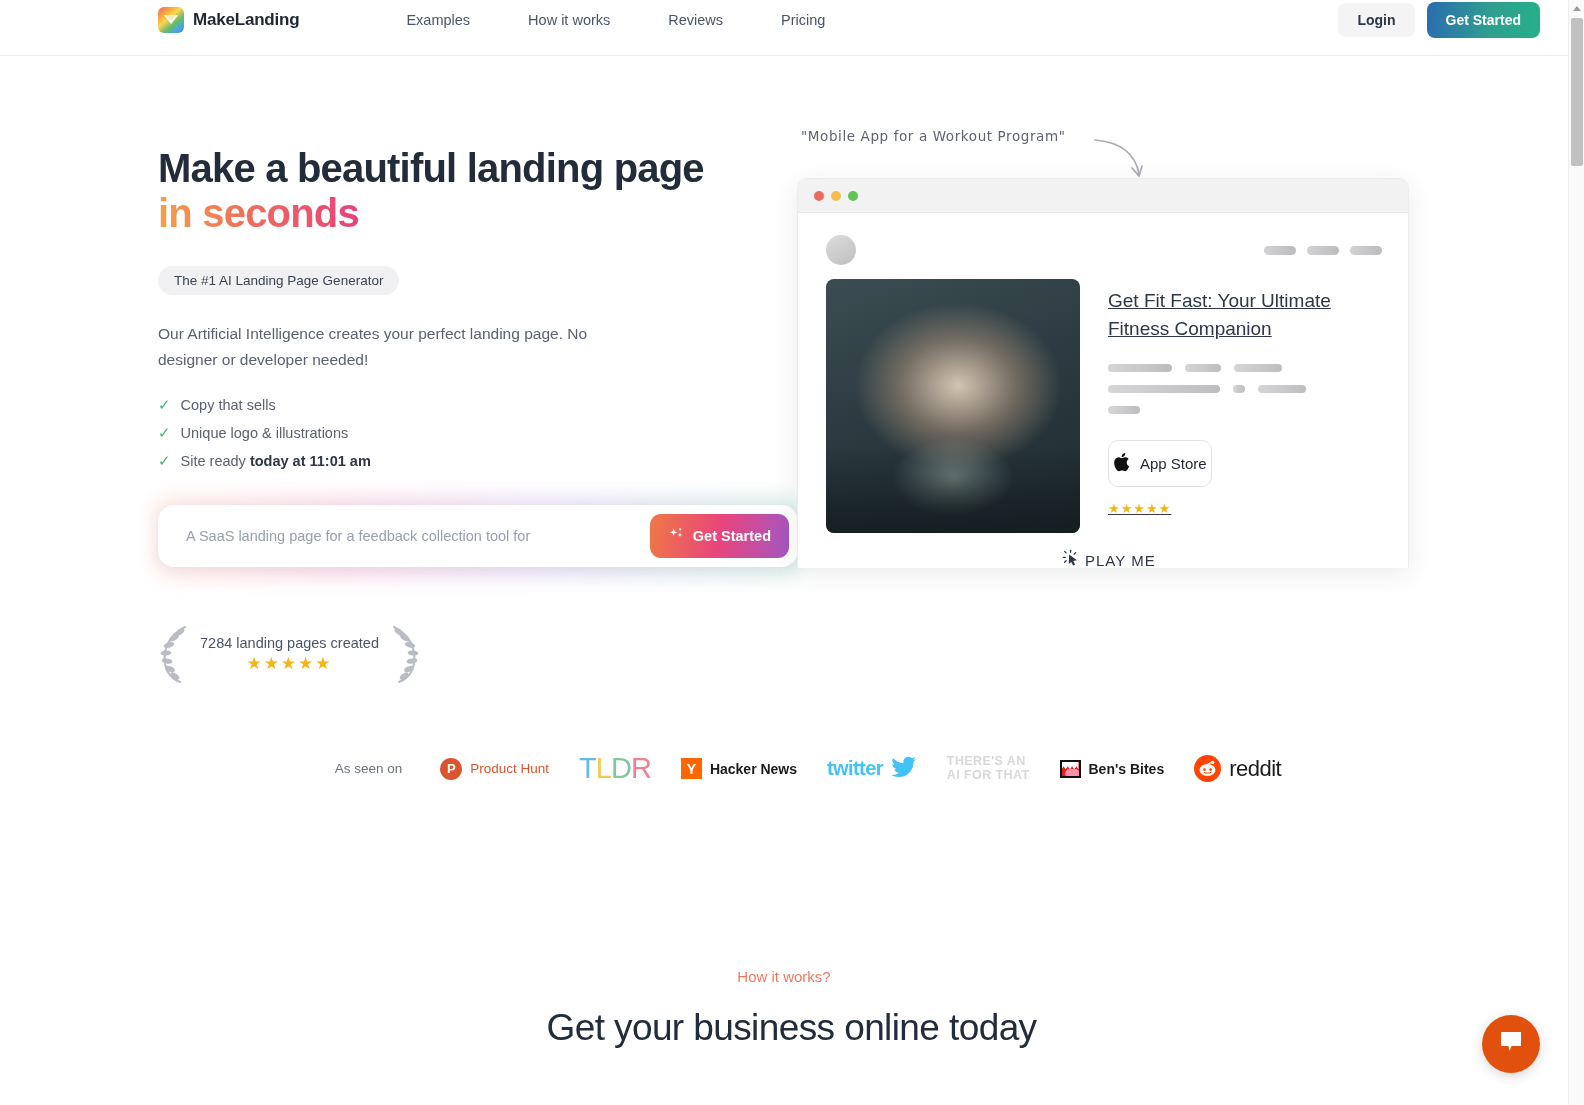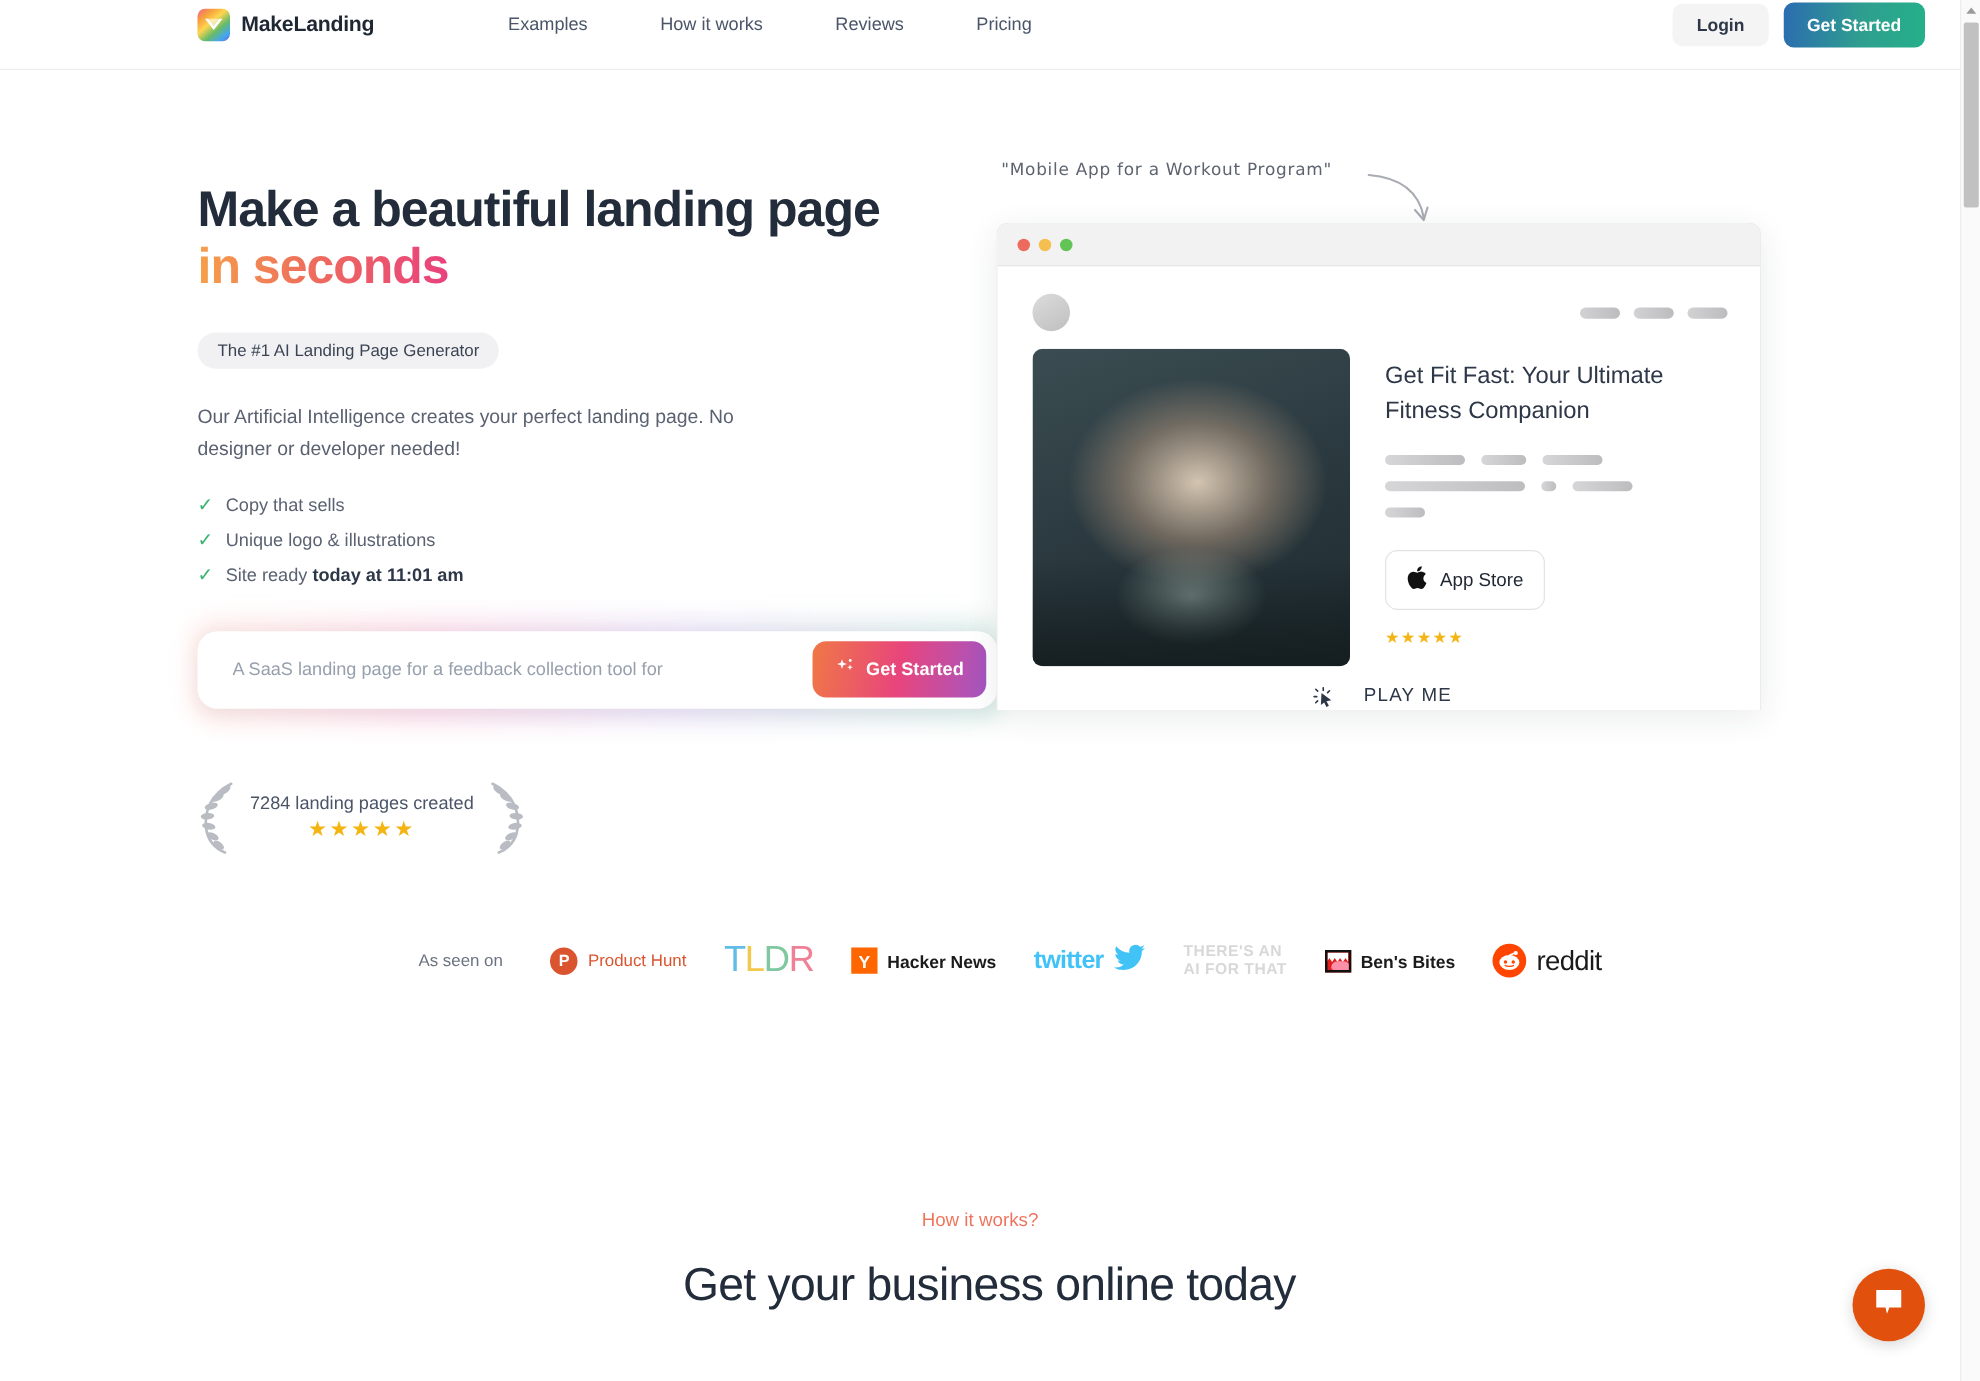--- a/index.html
+++ b/index.html
@@ -88,41 +88,41 @@
     box-shadow: 0 6px 26px rgba(35,40,60,.09); border: 1px solid #ececec; border-bottom: none; }
   .browser-bar { height: 34px; background: #f2f2f2; display: flex; align-items: center;
     padding-left: 16px; gap: 7px; border-bottom: 1px solid #e6e6e6; }
   .dot { width: 10px; height: 10px; border-radius: 50%; }
   .browser-nav { display: flex; align-items: center; padding: 22px 26px 0 28px; }
   .avatar-circle { width: 30px; height: 30px; border-radius: 50%;
     background: linear-gradient(150deg,#dcdcdc,#bfbfbf); }
   .nav-pills { margin-left: auto; display: flex; gap: 11px; }
   .pill { width: 32px; height: 9px; border-radius: 5px;
     background: linear-gradient(90deg,#d2d2d4,#bcbcbe); }
-  .browser-body { display: flex; padding: 14px 26px 0 28px; gap: 28px; }
+  .browser-body { display: flex; padding: 14px 26px 0 28px; gap: 28px; text-decoration: underline; }
   .shot { width: 254px; height: 254px; border-radius: 8px; flex: none;
     background:
       radial-gradient(ellipse 60% 48% at 52% 42%, rgba(226,208,186,.92) 0%, rgba(170,146,124,.55) 38%, rgba(0,0,0,0) 68%),
       radial-gradient(ellipse 34% 22% at 50% 78%, rgba(150,168,160,.75) 0%, rgba(0,0,0,0) 70%),
       linear-gradient(160deg,#3b4d52 0%,#2c3b41 45%,#1e2a2e 100%);
     position: relative; overflow: hidden; }
   .shot::after { content: ""; position: absolute; left: 0; right: 0; bottom: 0; height: 34%;
     background: linear-gradient(180deg, rgba(20,30,32,0) 0%, rgba(17,25,27,.75) 100%); }
   .preview-copy { flex: 1; padding-top: 8px; }
   .preview-title { font-size: 19px; line-height: 1.45; color: #2d3748; font-weight: 400; }
   .skeleton-rows { margin-top: 22px; display: flex; flex-direction: column; gap: 13px; }
   .sk-row { display: flex; gap: 13px; align-items: center; }
   .sk { height: 8px; border-radius: 5px; background: linear-gradient(90deg,#d6d6d8,#bdbdc0); }
   .appstore-btn { margin-top: 26px; display: inline-flex; align-items: center; gap: 10px;
     border: 1px solid #e3e3e6; background: #fff; border-radius: 10px;
-    padding: 11px 16px; font-size: 15px; color: #1f2733; cursor: pointer; }
+    padding: 11px 4px; font-size: 15px; color: #1f2733; cursor: pointer; }
   .preview-stars { margin-top: 14px; color: #f4b513; font-size: 13px; letter-spacing: 1px; }
 
-  .play-me { position: absolute; left: 256px; top: 414px; display: flex;
-    gap: 22px; cursor: pointer; }
+  .play-me { position: absolute; left: 268px; top: 414px; display: flex;
+    align-items: center; gap: 4px; cursor: pointer; }
   .play-label { font-size: 15px; letter-spacing: 1px; color: #2d3748; }
 
   
   .seen-on { position: absolute; left: 0; top: 752px; width: 1568px;
     display: flex; align-items: center; justify-content: center; gap: 30px; padding-left: 48px; }
   .seen-label { font-size: 13.5px; color: #6b7280; margin-right: 8px; }
   .logo-item { display: flex; align-items: center; gap: 8px; }
   .ph-circle { width: 22px; height: 22px; border-radius: 50%; background: #da552f;
     color: #fff; font-size: 13px; font-weight: 700; display: flex;
     align-items: center; justify-content: center; }

